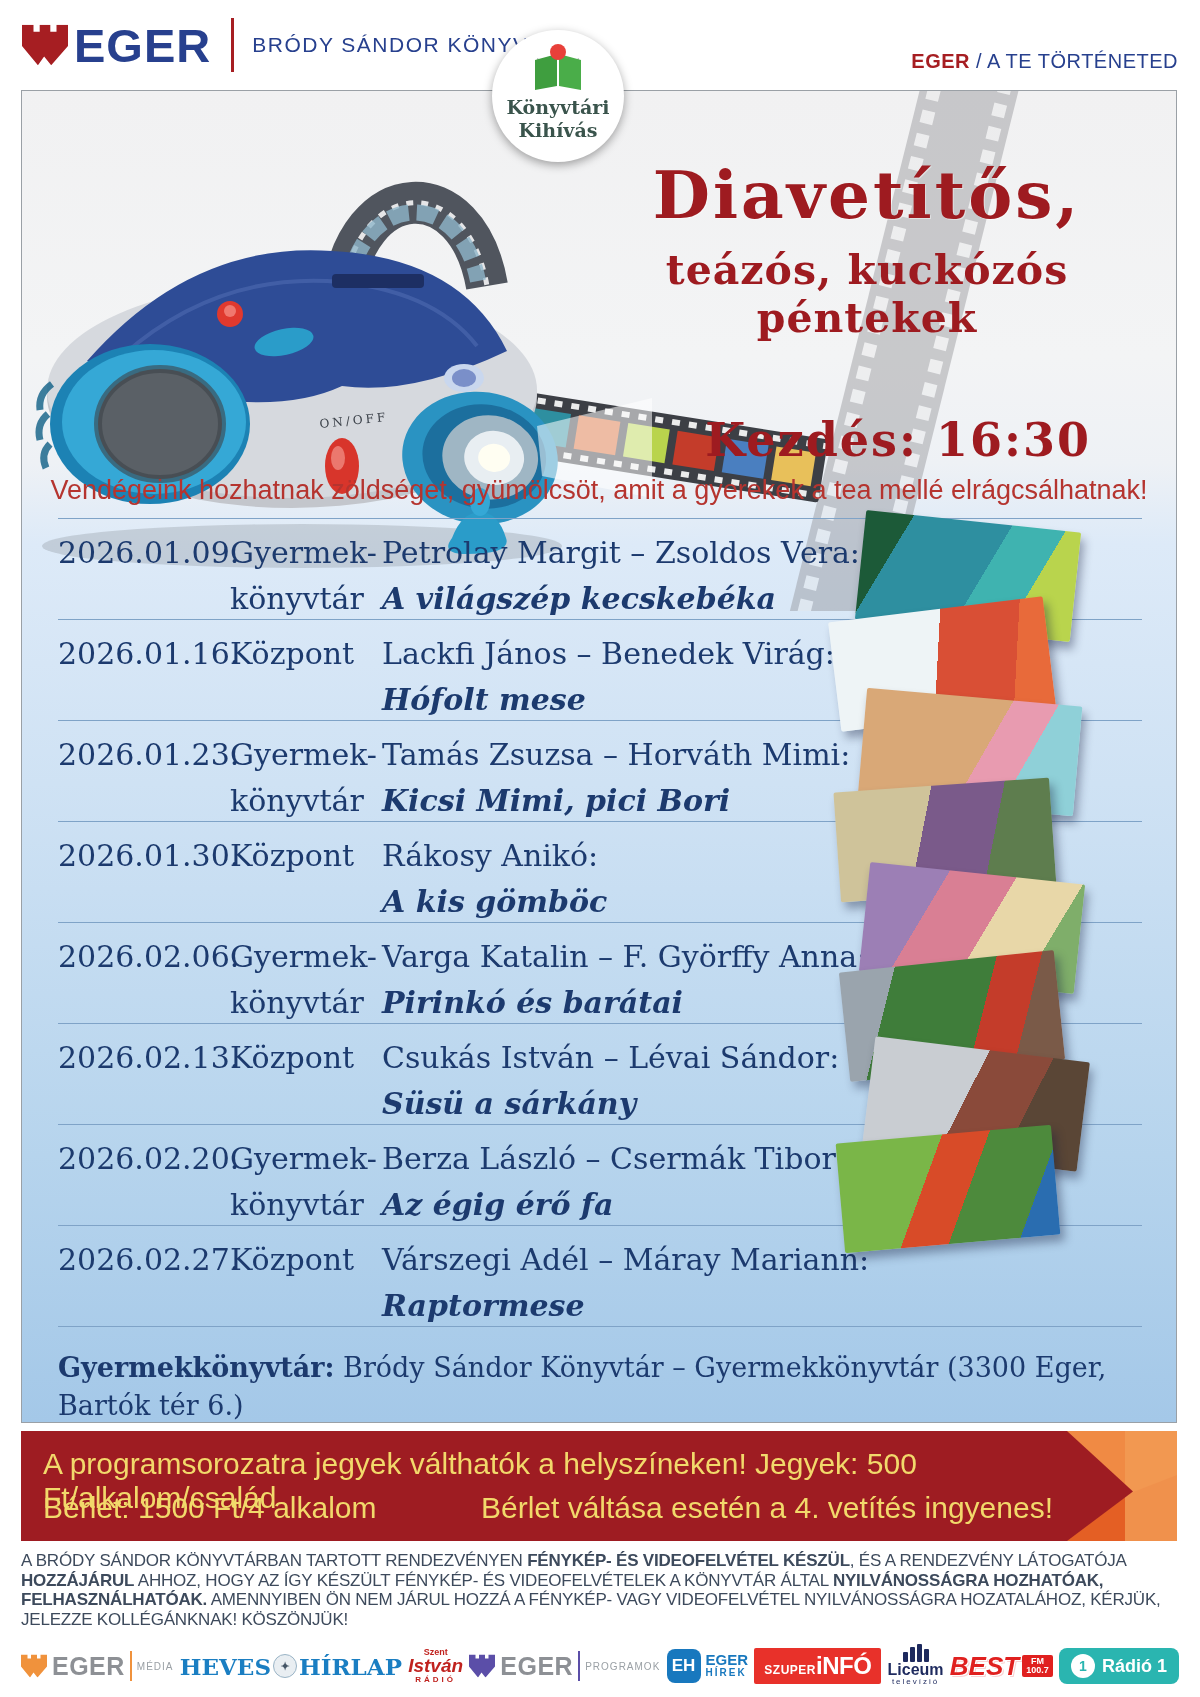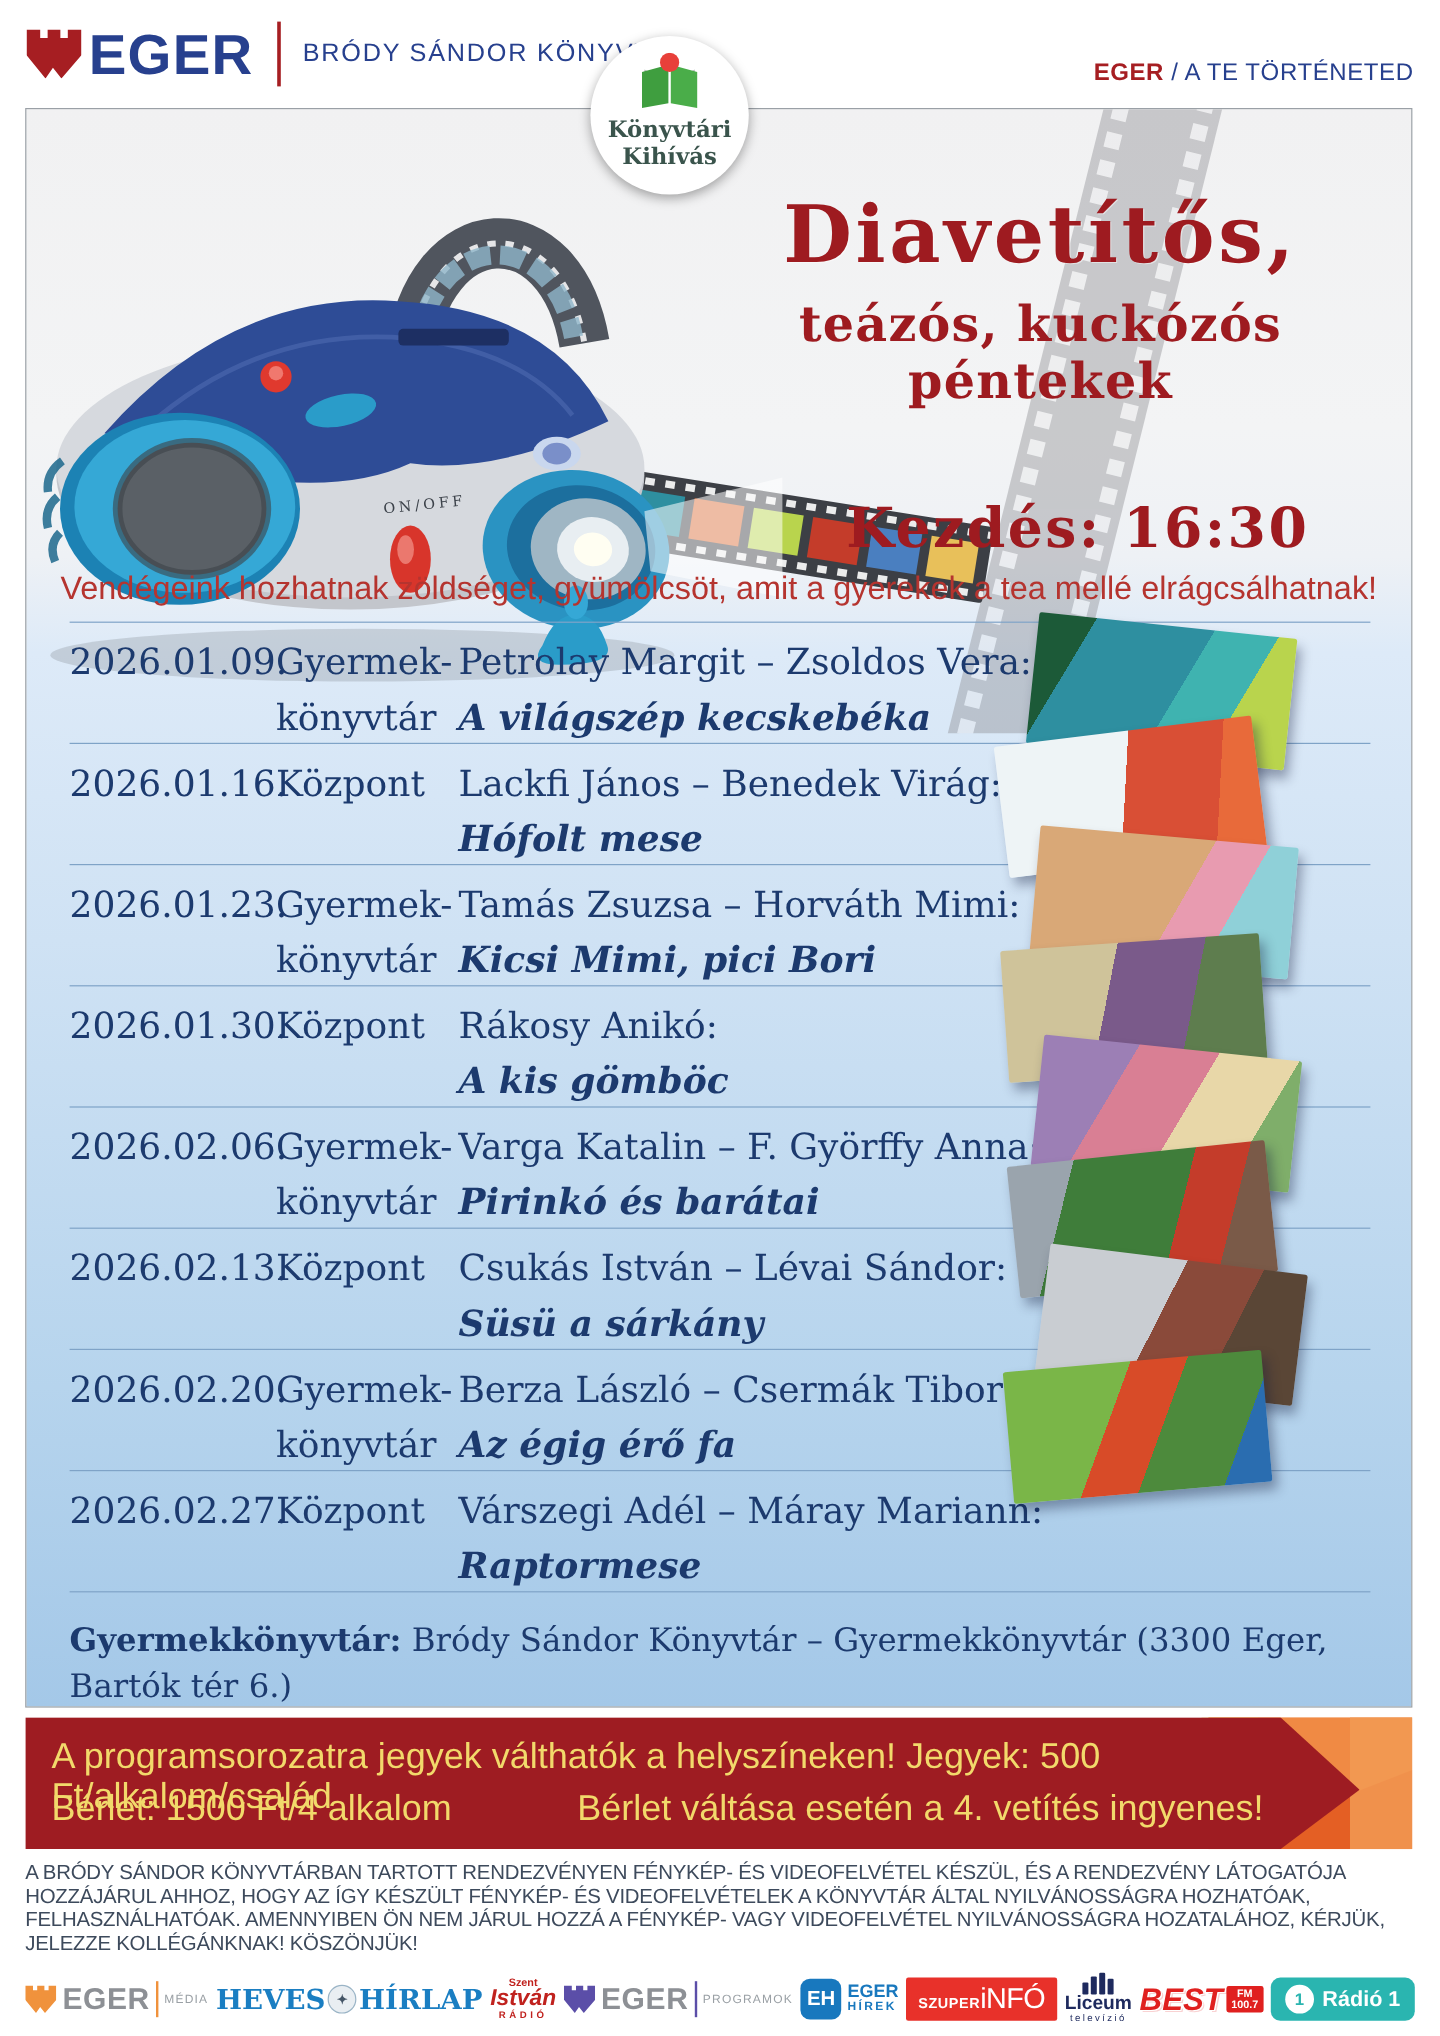--- a/index.html
+++ b/index.html
@@ -90,21 +90,21 @@
                clip-path:polygon(0 0,100% 0,0 100%);}
   .banner-body{position:absolute;left:0;top:0;width:1156px;height:110px;background:#9e1c22;
                clip-path:polygon(0 0,1046px 0,1112px 55%,1046px 100%,0 100%);
                color:#f2d96b;font-size:30px;}
   .banner-l1{position:absolute;left:22px;top:16px;width:1010px;}
   .banner-l2{position:absolute;left:22px;top:60px;width:1010px;display:flex;justify-content:space-between;}
 
   
   .legal{position:absolute;left:21px;top:1551px;width:1156px;font-size:17px;line-height:19.5px;
          color:#3d4a5c;letter-spacing:-.2px;}
-  .legal b{font-weight:400;}
+  .legal b{font-weight:700;}
 
   
   .partners{position:absolute;left:21px;top:1640px;width:1158px;height:52px;display:flex;
             align-items:center;justify-content:space-between;}
   .pl{display:flex;align-items:center;gap:5px;}
   .pl .gray{color:#8d9095;font-weight:800;font-size:25px;letter-spacing:.5px;}
   .pl .tiny{font-size:10px;color:#9aa0a5;letter-spacing:1px;}
   .pdiv{width:2px;height:30px;}
   .heves{font-family:"DejaVu Serif",serif;color:#1a7ec2;font-weight:800;font-size:23px;display:flex;align-items:center;gap:2px;}
   .heves .emblem{width:22px;height:22px;border-radius:50%;background:#e9eef2;border:1px solid #9ab4c6;
@@ -113,21 +113,21 @@
   .istvan .sz{font-size:9px;font-weight:700;}
   .istvan .nm{font-size:19px;font-weight:800;font-style:italic;line-height:18px;}
   .istvan .rd{font-size:8px;letter-spacing:3px;font-weight:700;}
   .eh-badge{width:34px;height:34px;border-radius:8px;background:#1878be;color:#ffffff;font-weight:800;
             font-size:17px;display:flex;align-items:center;justify-content:center;}
   .eh-words{color:#1878be;line-height:13px;}
   .eh-words .w1{font-size:15px;font-weight:800;}
   .eh-words .w2{font-size:10px;letter-spacing:2px;font-weight:700;}
   .szuper{background:#e8312a;color:#fff;padding:4px 10px;display:flex;align-items:baseline;border-radius:2px;}
   .szuper .w1{font-size:12px;font-weight:700;letter-spacing:.5px;}
-  .szuper .w2{font-size:24px;font-weight:400;letter-spacing:-.5px;}
+  .szuper .w2{font-size:24px;font-weight:700;letter-spacing:-.5px;}
   .liceum{color:#1e2a5e;text-align:center;line-height:12px;}
   .liceum .bars{display:flex;align-items:flex-end;gap:2px;justify-content:center;height:18px;margin-bottom:2px;}
   .liceum .bars i{display:block;width:5px;background:#1e2a5e;border-radius:1px;}
   .liceum .w1{font-size:16px;font-weight:800;}
   .liceum .w2{font-size:8px;letter-spacing:2px;}
   .best{display:flex;align-items:center;gap:3px;}
   .best .w{font-size:26px;font-weight:800;font-style:italic;color:#e0201f;text-shadow:1px 1px 0 #fff,2px 2px 0 #e0201f33;}
   .best .fm{background:#e0201f;color:#fff;font-size:9px;font-weight:800;padding:2px 4px;border-radius:2px;
             text-align:center;line-height:9px;}
   .radio1{background:#2ab5b0;color:#fff;border-radius:8px;padding:6px 12px;display:flex;align-items:center;gap:7px;

